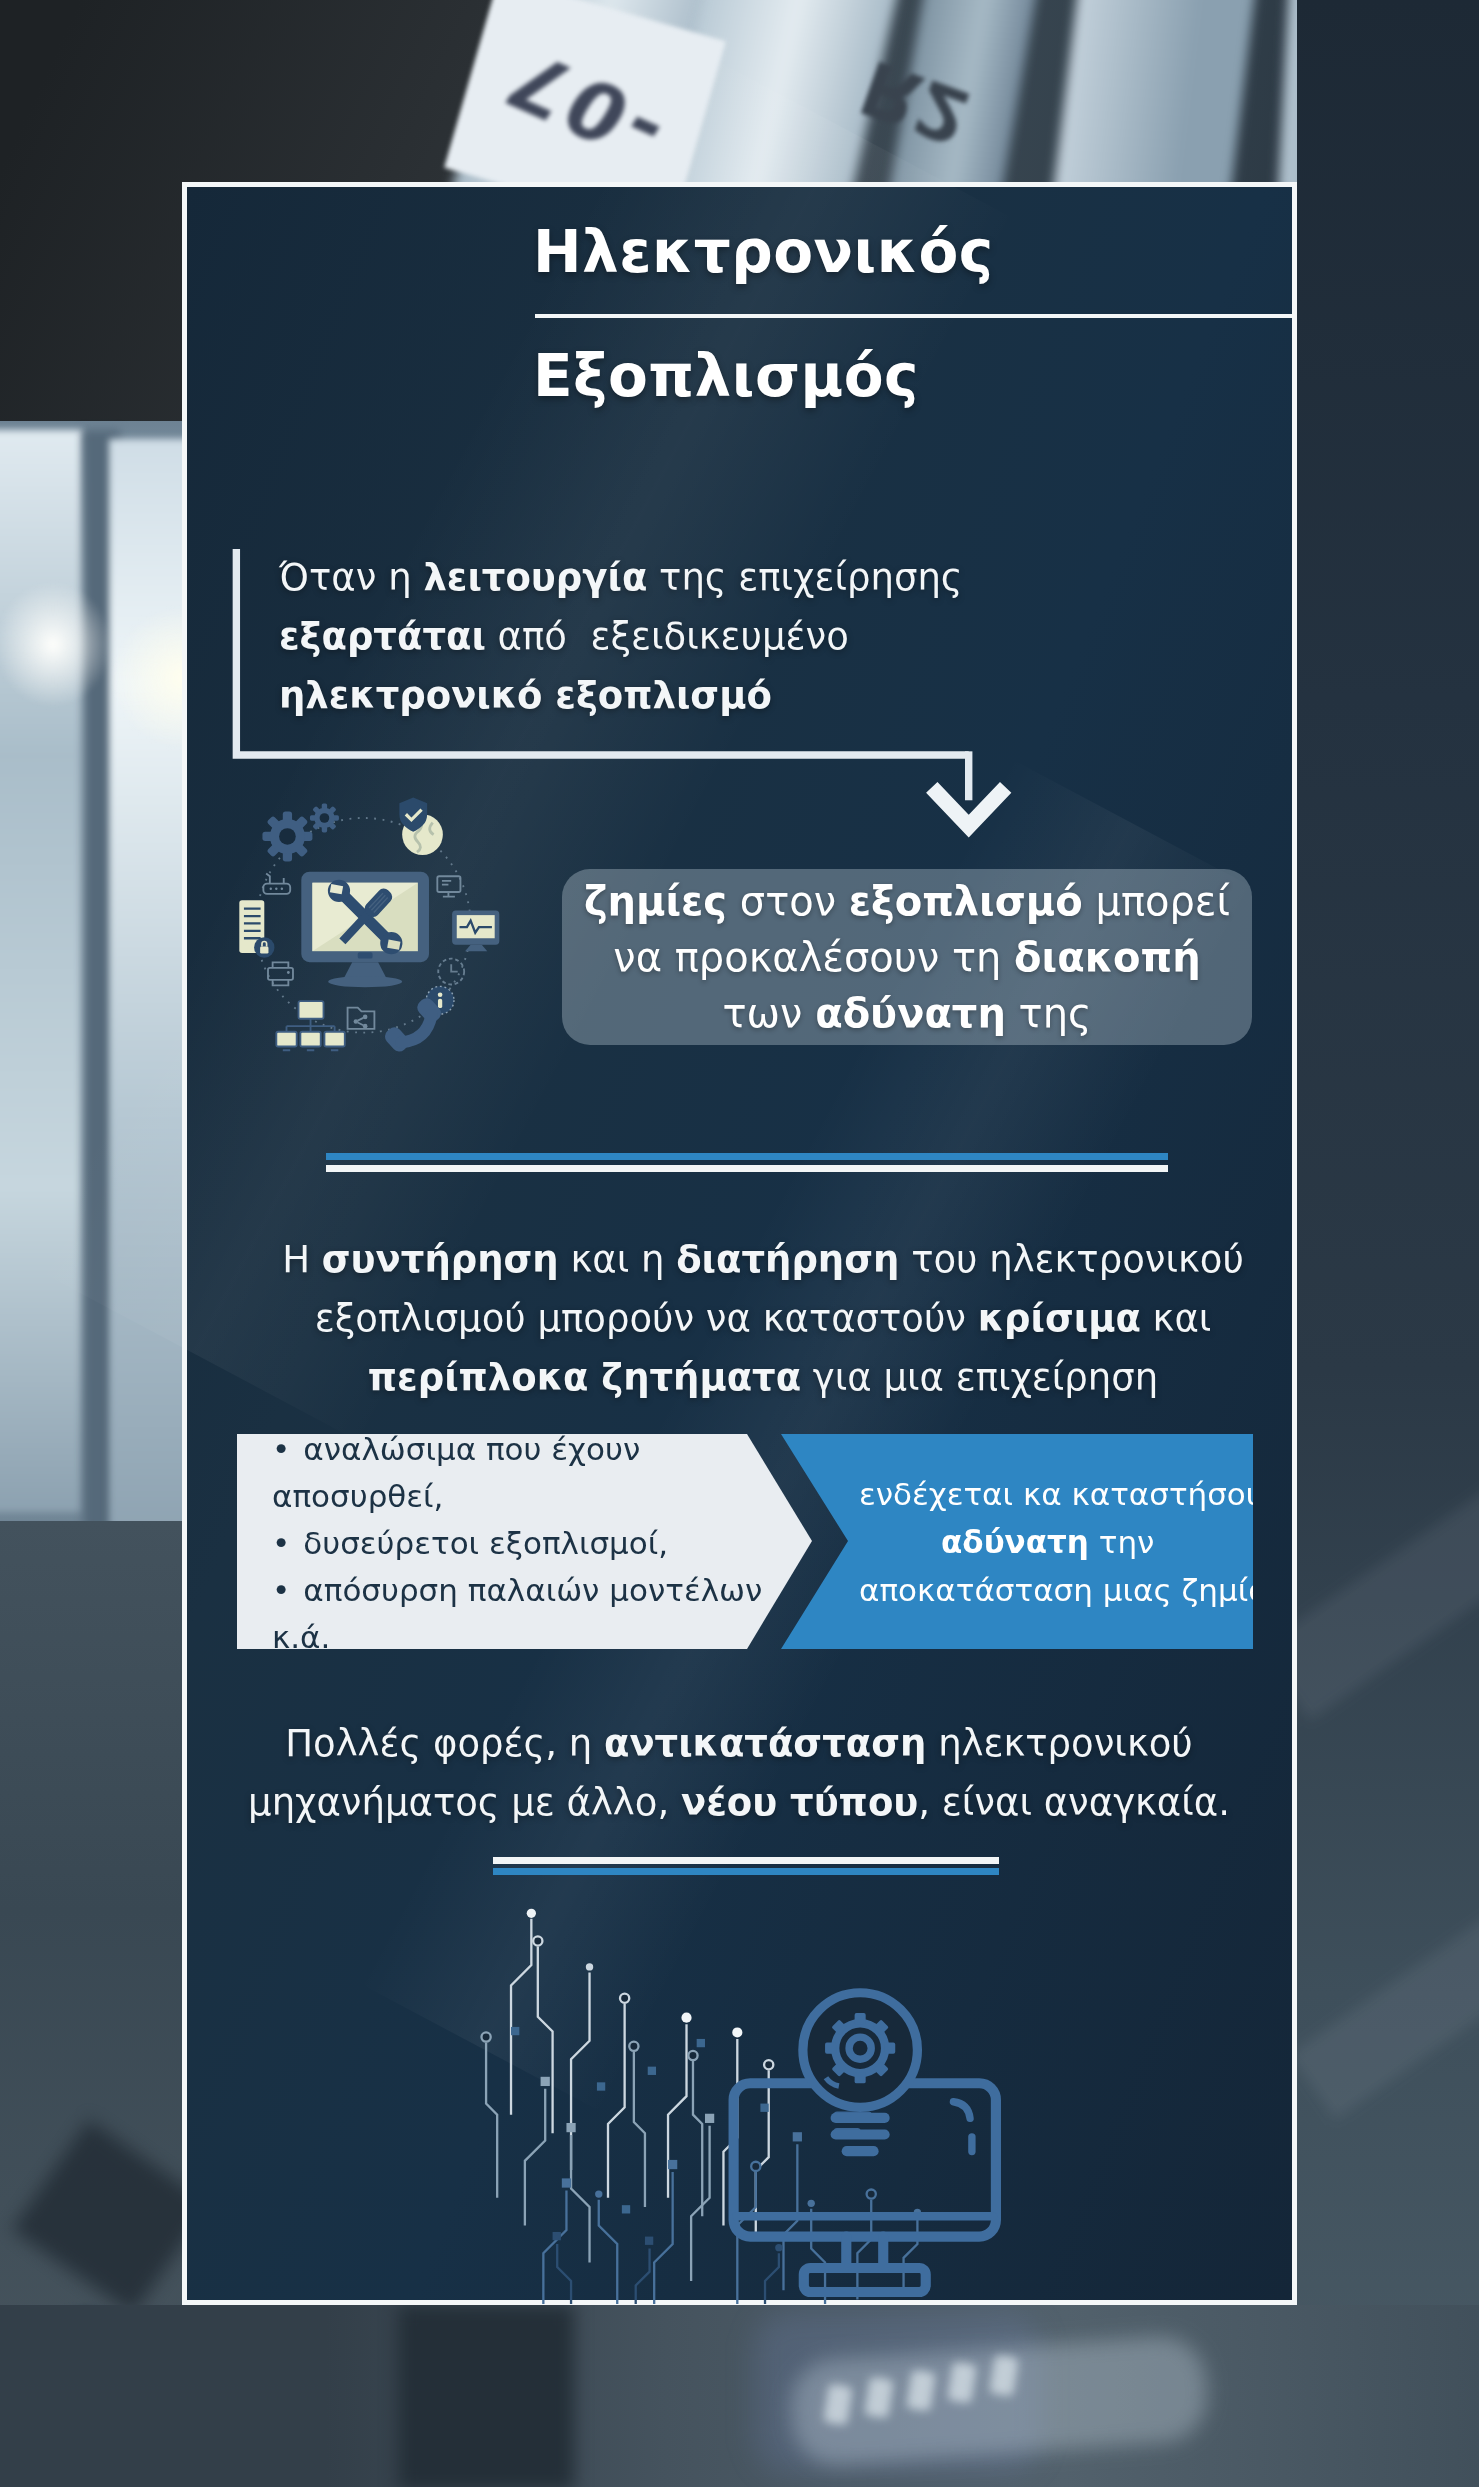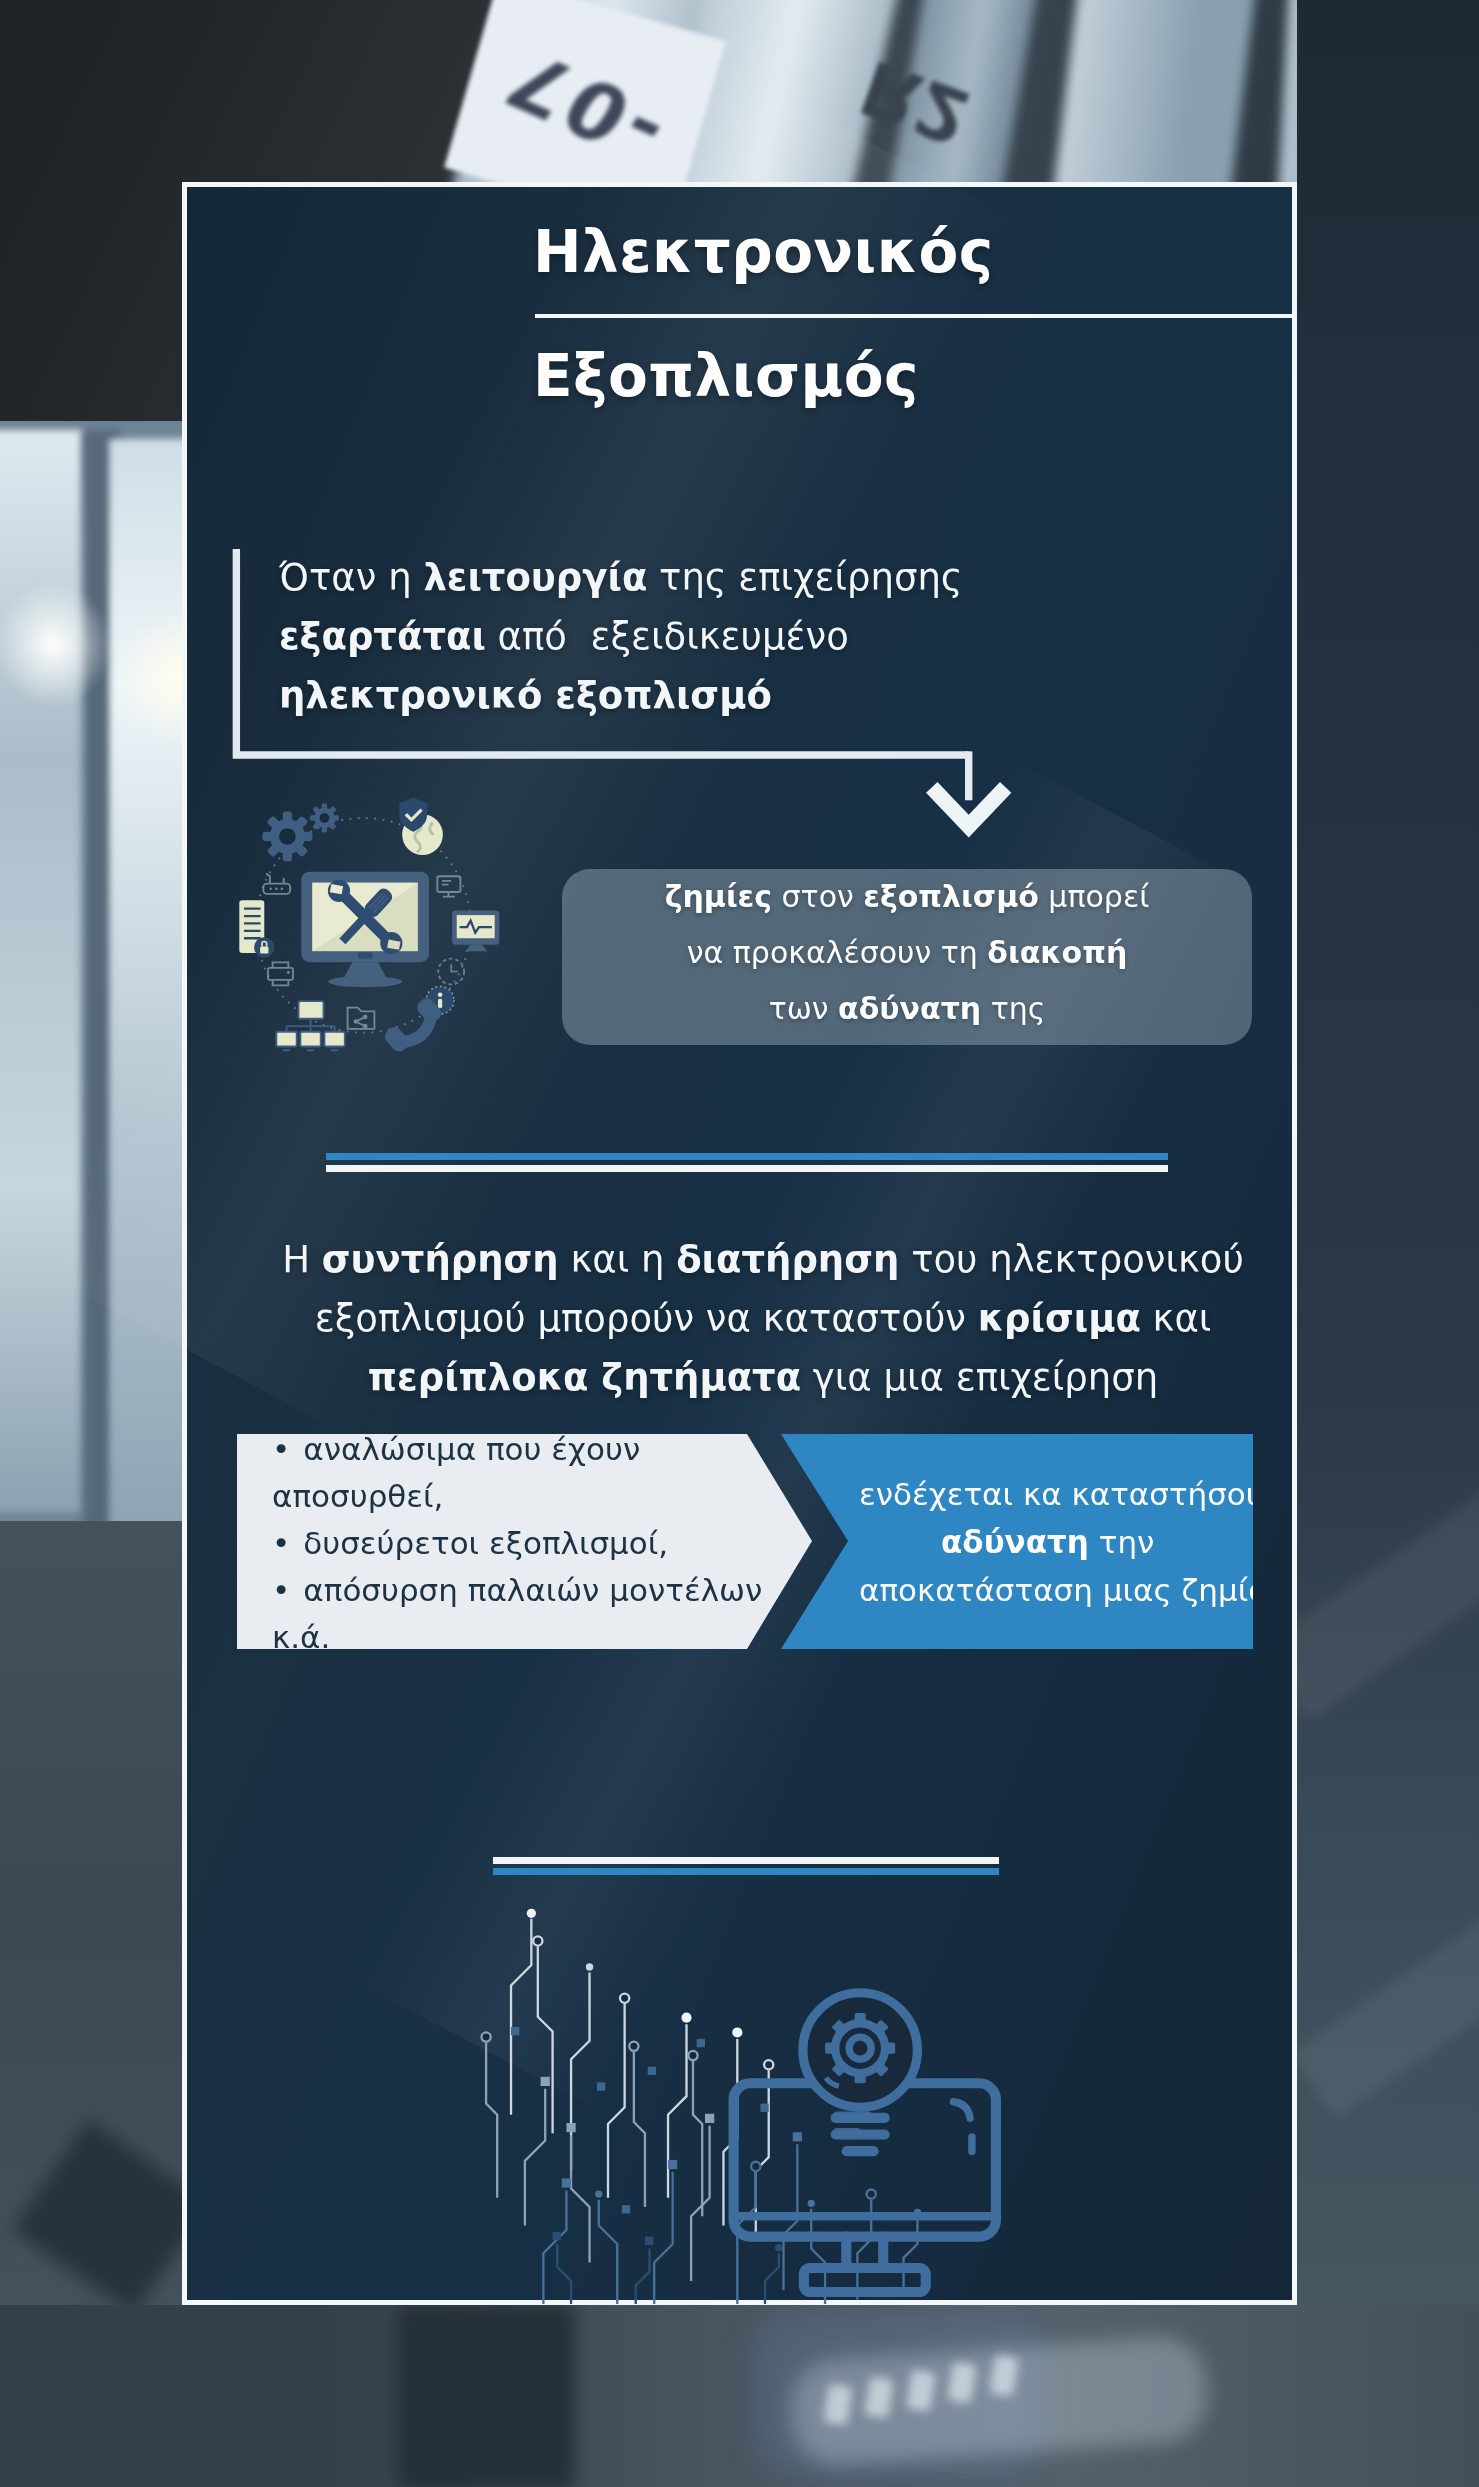--- a/index.html
+++ b/index.html
@@ -71,22 +71,22 @@
   .para .line{white-space:nowrap;}
   .para .line span{white-space:pre-wrap;}
   .b, .para b{font-weight:700;}
   .intro{left:92px;top:361px;font-size:37px;line-height:59px;}
   .connector{position:absolute;left:0;top:351px;width:832px;height:314px;}
 
   .cluster{position:absolute;left:18.5px;top:592px;width:322px;height:300px;}
 
   .graybox{position:absolute;left:375px;top:682px;width:690px;height:176px;border-radius:28px;
            background:rgba(208,223,233,.32);}
-  .graybox .inner{position:absolute;inset:0;display:flex;flex-direction:column;justify-content:flex-start;
-                  text-align:center;color:#fff;font-size:30px;line-height:56px;text-shadow:0 1.8px 5.5px rgba(0,0,0,.3);}
+  .graybox .inner{position:absolute;inset:0;display:flex;flex-direction:column;justify-content:center;
+                  text-align:center;color:#fff;font-size:40px;line-height:56px;text-shadow:0 1.8px 5.5px rgba(0,0,0,.3);}
 
   .divider{position:absolute;}
   .divider .bar{width:100%;}
   .d1{left:139px;top:966px;width:842px;}
   .d2{left:306px;top:1670px;width:506px;}
   .bar-blue{height:7.4px;background:#2e86c3;}
   .bar-white{height:7.4px;background:#f2f5f6;}
   .bar-gap{height:4.6px;}
 
   .middle{left:0;width:1104px;top:1043px;text-align:center;font-size:37px;line-height:59px;margin-left:24px;}
@@ -309,20 +309,24 @@
           <li>δυσεύρετοι εξοπλισμοί,</li>
           <li>απόσυρση παλαιών μοντέλων κ.ά.</li>
         </ul>
     </div>
     <div class="bluebox">
         <div class="line"><span>ενδέχεται κα καταστήσουν</span></div>
         <div class="line"><span class="b">αδύνατη</span><span> την</span></div>
         <div class="line"><span>αποκατάσταση μιας ζημίας.</span></div>
       </div>
 
+    <div class="para closing">
+        <div class="line"><span>Πολλές φορές, η </span><span class="b">αντικατάσταση</span><span> ηλεκτρονικού</span></div>
+        <div class="line"><span>μηχανήματος με άλλο, </span><span class="b">νέου τύπου</span><span>, είναι αναγκαία.</span></div>
+      </div>
 
     <div class="divider d2">
       <div class="bar bar-white" style="height:6.5px;"></div>
       <div class="bar bar-gap"></div>
       <div class="bar bar-blue"></div>
     </div>
 
     <svg class="footer-art" viewBox="0 0 595 445">
       <g fill="none" stroke-width="2.5">
         <g stroke="#ccd7e0">

